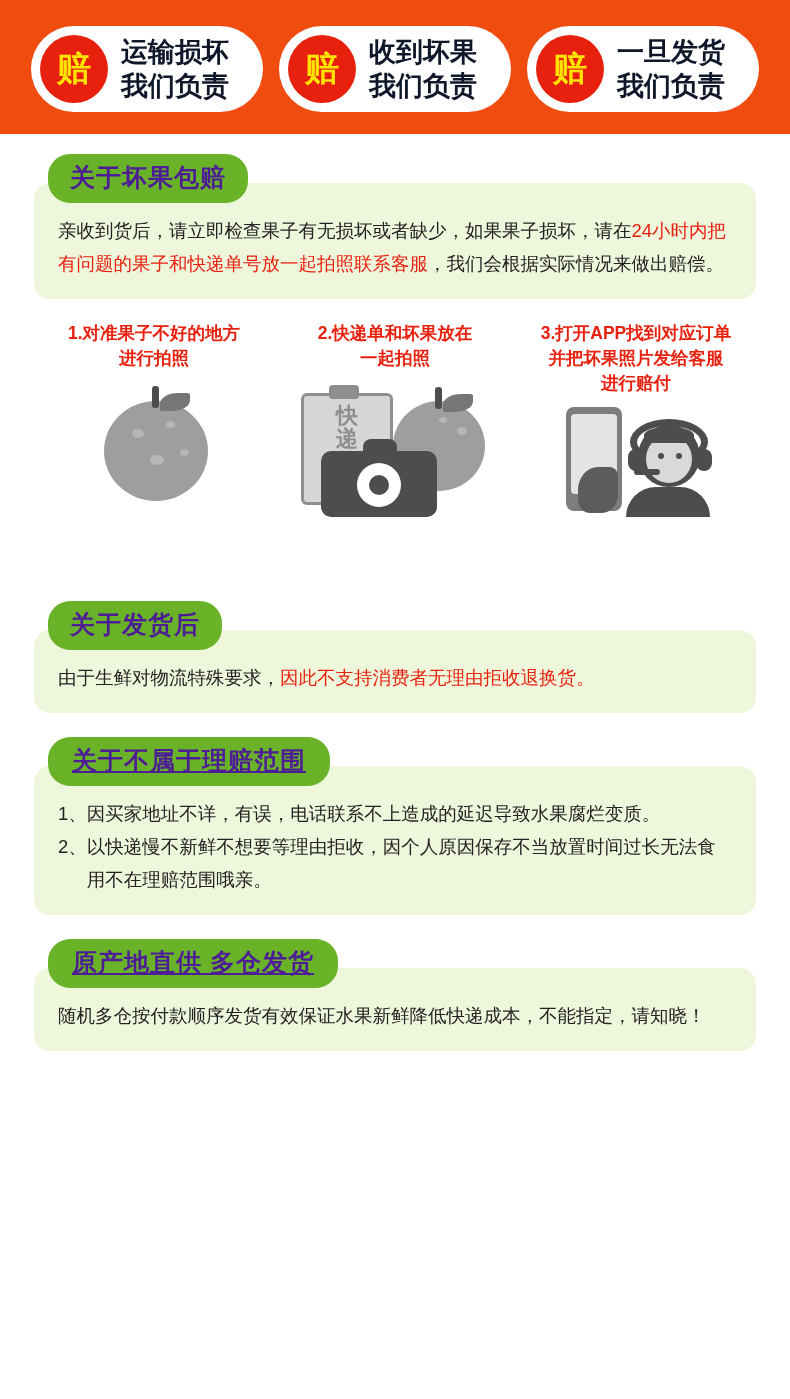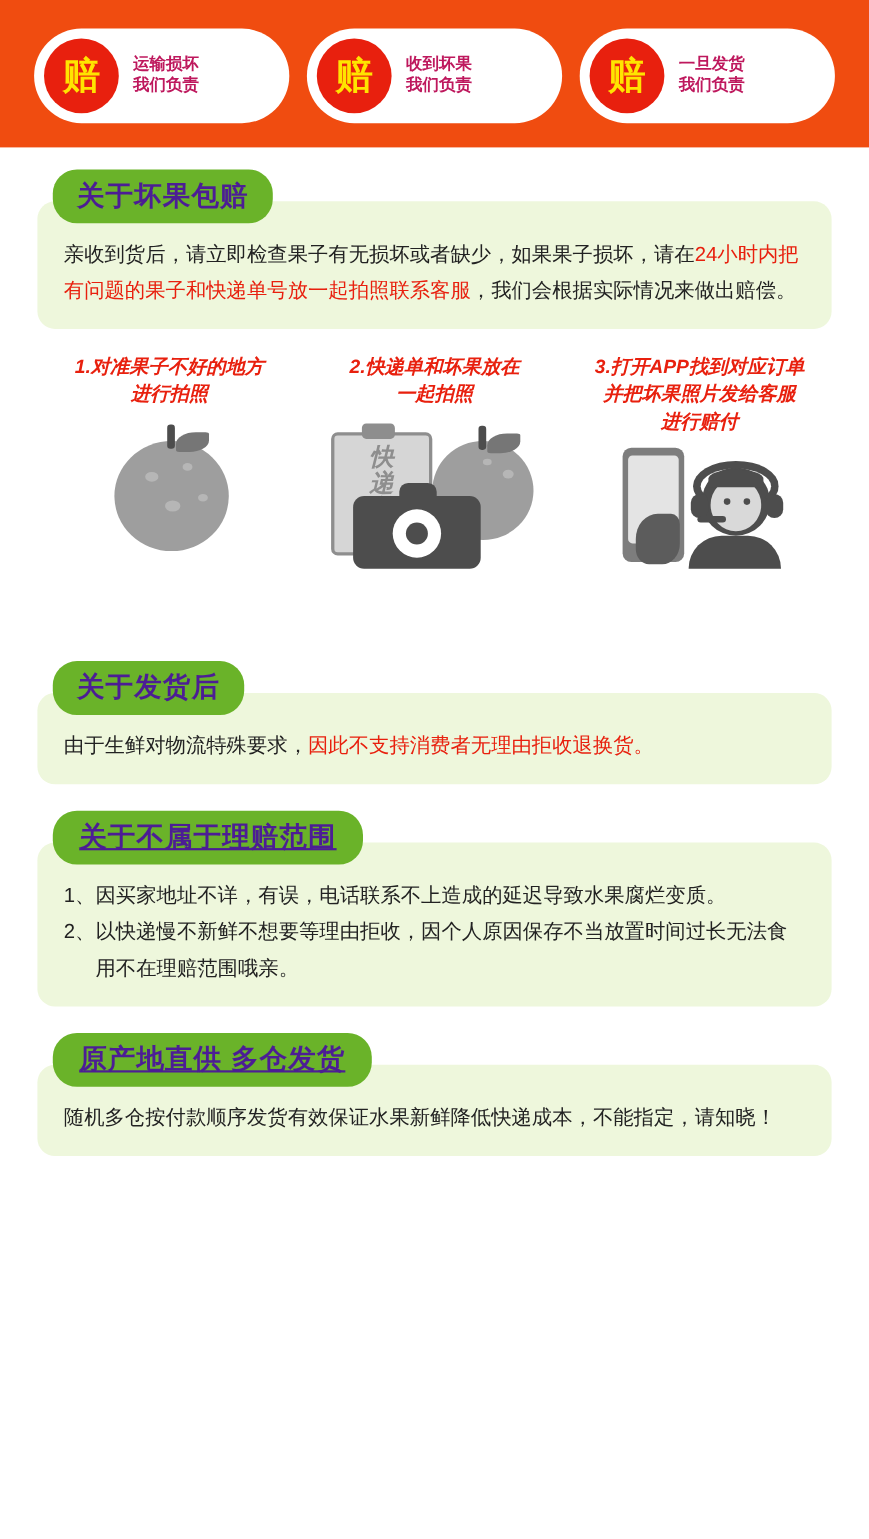--- a/index.html
+++ b/index.html
@@ -53,22 +53,22 @@
     background: #e8200e;
     color: #ffe400;
     font-size: 34px;
     font-weight: bold;
     display: flex;
     align-items: center;
     justify-content: center;
     flex: 0 0 auto;
   }
   .pill-text {
-    color: #be185d;
-    font-size: 15px;
+    color: #0f172a;
+    font-size: 27px;
     font-weight: bold;
     line-height: 1.26;
     margin-left: 13px;
   }
 
   
   .content {
     padding: 20px 34px 0 34px;
   }
 
@@ -119,21 +119,20 @@
   
   .steps {
     display: flex;
     justify-content: space-between;
     margin-top: 22px;
     padding: 0 4px;
   }
   .step {
     width: 232px;
     text-align: center;
-    font-style: italic;
   }
   .step-title {
     color: #e8200e;
     font-size: 17.5px;
     font-weight: bold;
     line-height: 1.42;
   }
   .step-art {
     height: 150px;
     position: relative;

